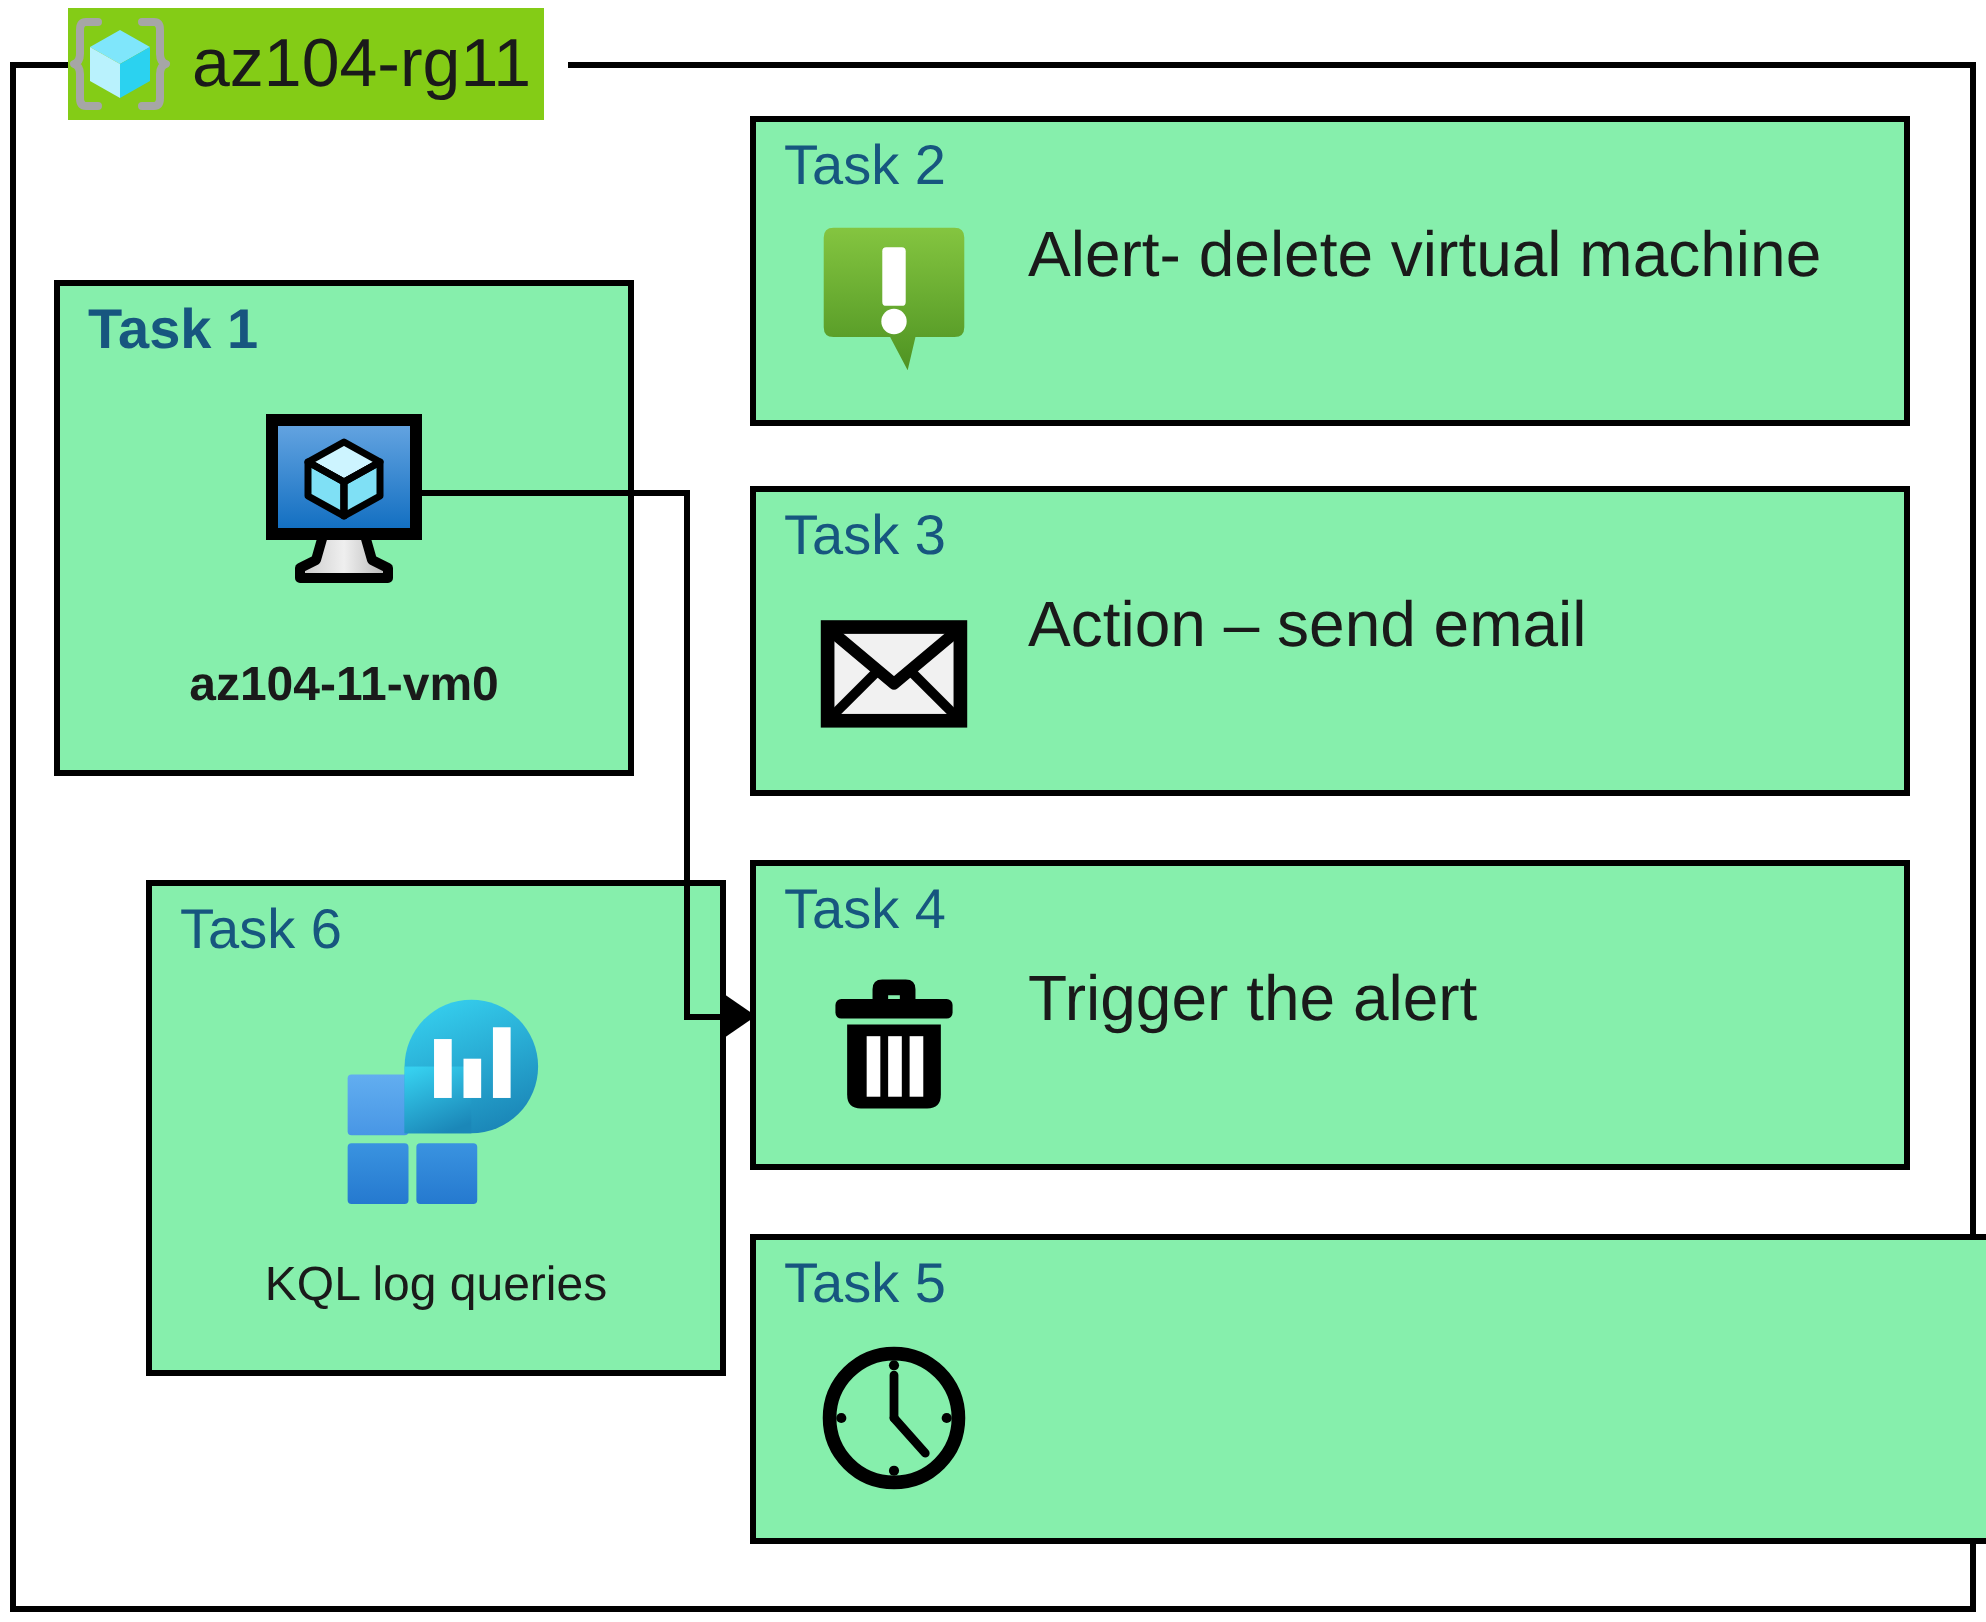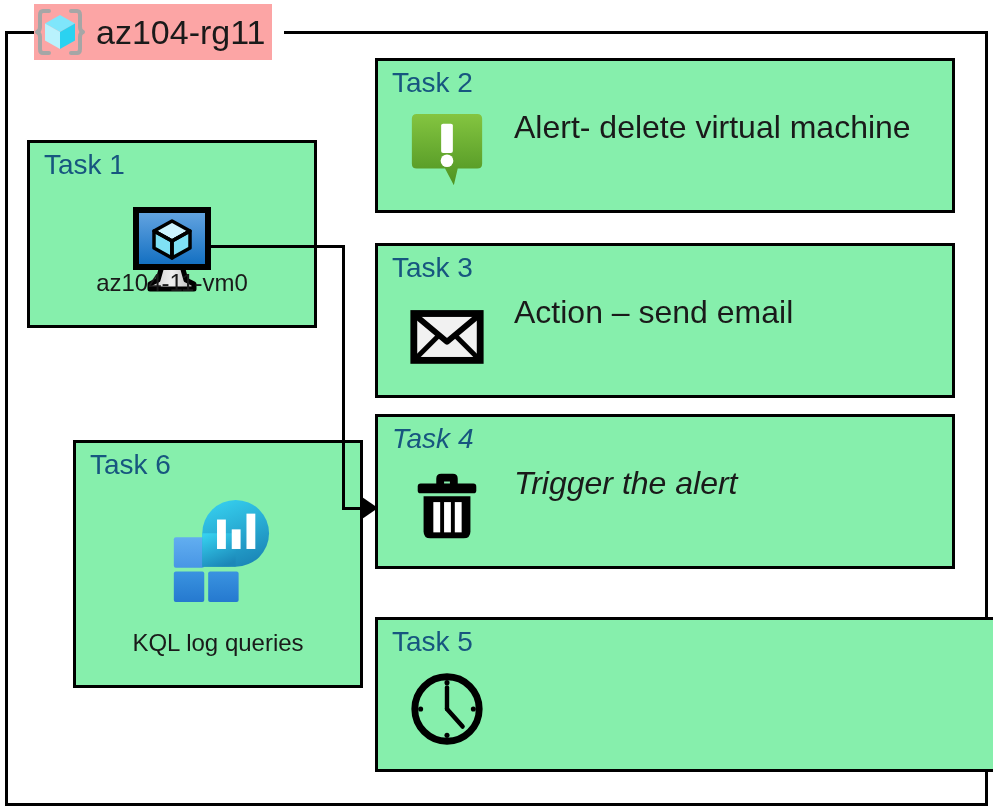--- a/index.html
+++ b/index.html
@@ -52,21 +52,21 @@
   }
 
   
   .rg-header {
     position: absolute;
     left: 34px; top: 4px;
     height: 56px;
     display: flex;
     align-items: center;
     gap: 10px;
-    background: #fca5a5;
+    background: #84cc16;
     padding-right: 6px;
   }
   .rg-icon {
     width: 52px; height: 52px;
     display: block;
   }
   .rg-title {
     font-size: 34px;
     color: #1a1a1a;
     letter-spacing: 0px;
@@ -168,21 +168,21 @@
         <path d="M37 5 L43 5 Q46 5 46 9 L46 21 Q46 25 49 26 Q46 27 46 31 L46 43 Q46 47 43 47 L37 47" fill="none" stroke="#a6a6a6" stroke-width="4" stroke-linecap="round" stroke-linejoin="round"></path>
 
         <polygon points="26,9 41,17.5 26,26 11,17.5" fill="#7fe6fb"></polygon>
         <polygon points="11,17.5 26,26 26,43 11,34.5" fill="#b9f2fd"></polygon>
         <polygon points="41,17.5 26,26 26,43 41,34.5" fill="#2bd2f0"></polygon>
       </svg>
     </span>
     <span class="rg-title">az104-rg11</span>
   </div>
 
-  <div class="task-box task-square" style="left:27px; top:140px; width:290px; height:188px;">
+  <div class="task-box task-square" style="left:27px; top:140px; width:290px; height:248px;font-weight:bold;">
     <div class="task-label">Task 1</div>
     <div class="icon-wrap">
       <span>
         <svg viewBox="0 0 100 92" width="100" height="92" xmlns="http://www.w3.org/2000/svg">
           <defs>
             <linearGradient id="vmScreen" x1="0" y1="0" x2="0" y2="1">
               <stop offset="0%" stop-color="#67a6e2"></stop>
               <stop offset="100%" stop-color="#0f6dc0"></stop>
             </linearGradient>
             <linearGradient id="vmStand" x1="0" y1="0" x2="1" y2="0">
@@ -278,21 +278,21 @@
           <rect x="8" y="20" width="68" height="48" fill="#f1f1f1" stroke="#000000" stroke-width="7"></rect>
           <path d="M11 23 L42 49 L73 23" fill="none" stroke="#000000" stroke-width="6" stroke-linejoin="round"></path>
           <path d="M11 65 L33 43" fill="none" stroke="#000000" stroke-width="5"></path>
           <path d="M73 65 L51 43" fill="none" stroke="#000000" stroke-width="5"></path>
         </svg>
       </span>
       <span class="caption">Action – send email</span>
     </div>
   </div>
 
-  <div class="task-box task-wide" style="left:375px; top:414px; width:580px; height:155px;font-style:italic;">
+  <div class="task-box task-wide" style="left:375px; top:430px; width:580px; height:155px;">
     <div class="task-label">Task 4</div>
     <div class="row">
       <span class="icon-slot">
         <svg viewBox="0 0 84 84" width="84" height="84" xmlns="http://www.w3.org/2000/svg">
 
           <path d="M31 14 q0 -5 5 -5 h12 q5 0 5 5 v7 h-8 v-4 h-6 v4 h-8 z" fill="#000000"></path>
 
           <rect x="12" y="19" width="60" height="10" rx="3" fill="#000000"></rect>
 
           <path d="M18 32 h48 v36 q0 7 -7 7 h-34 q-7 0 -7 -7 z" fill="#000000"></path>

